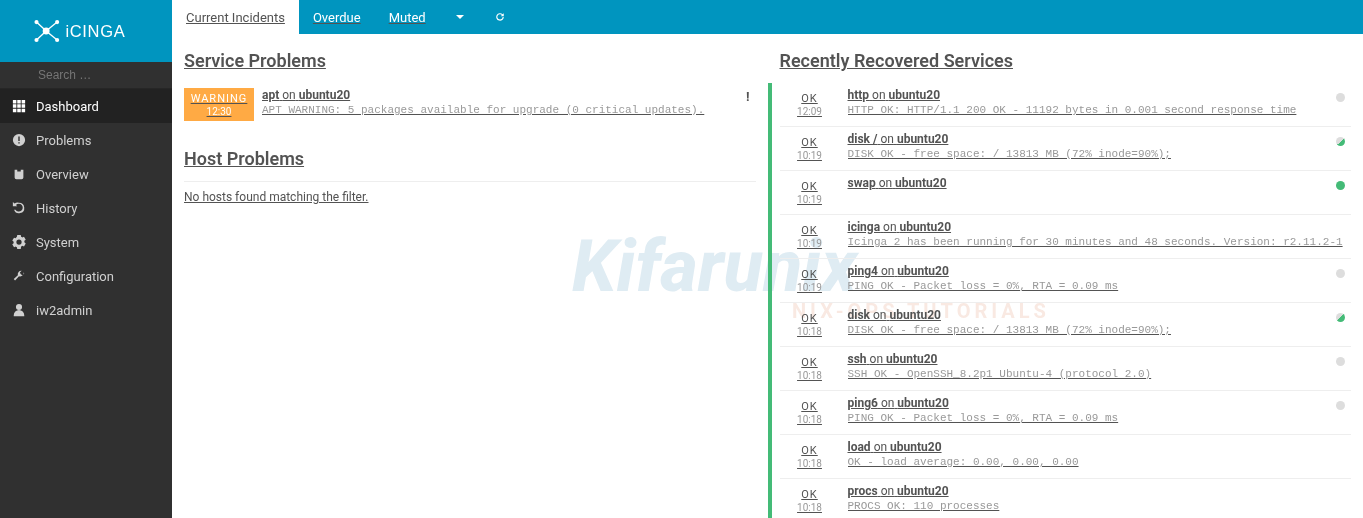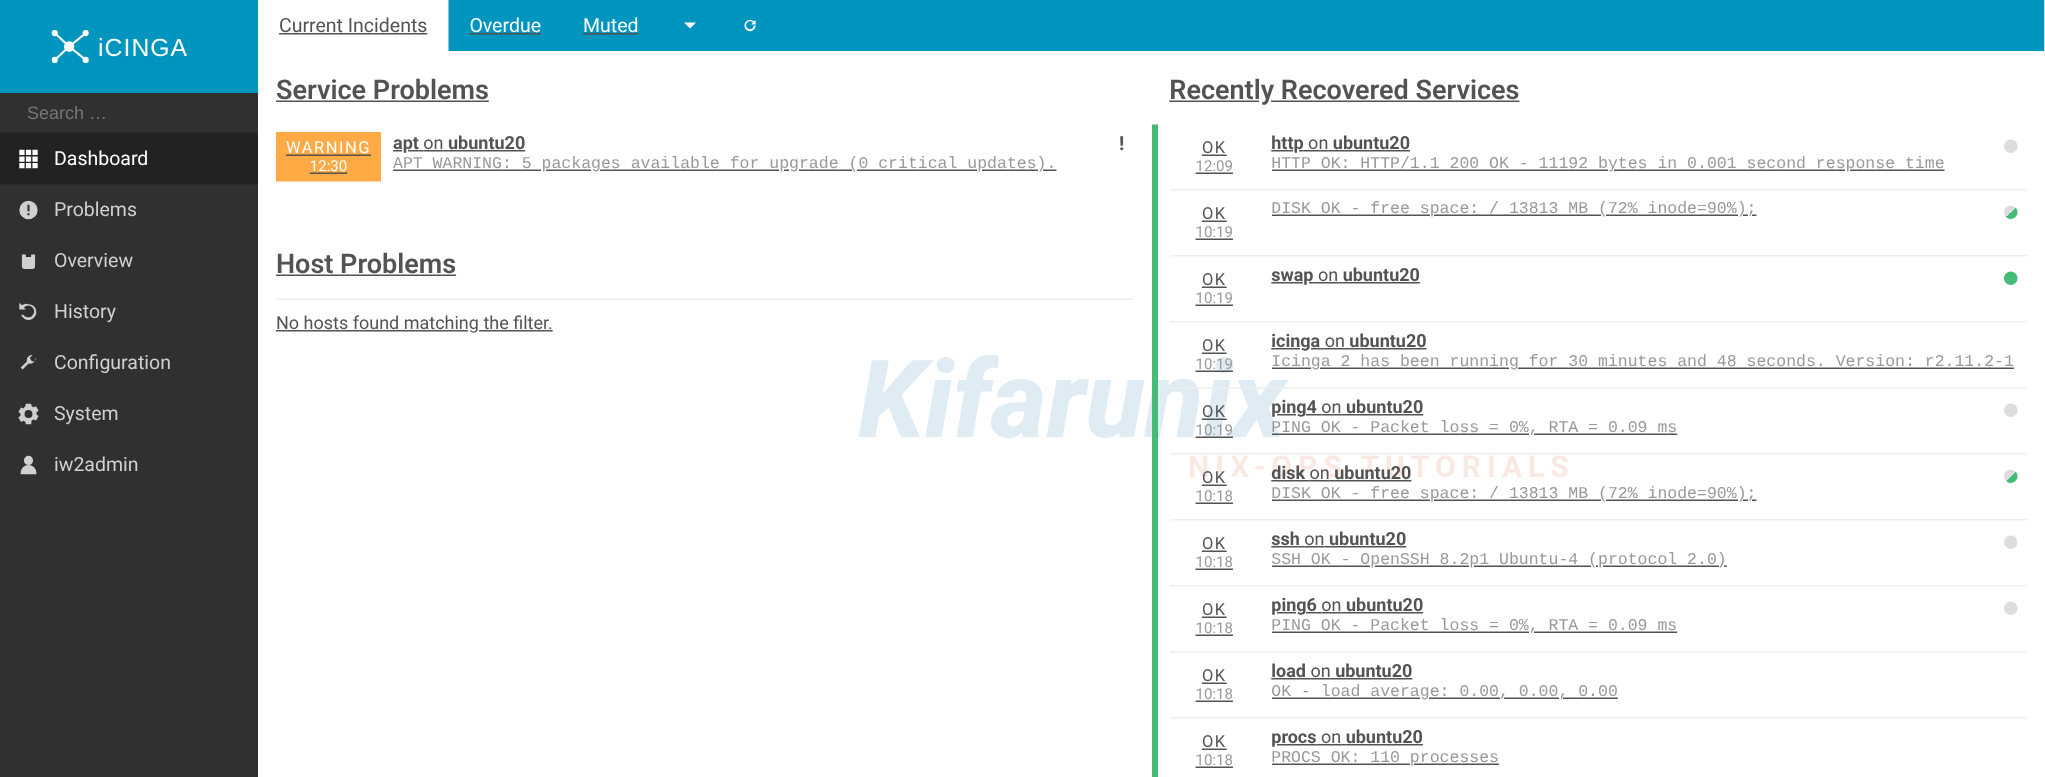--- a/index.html
+++ b/index.html
@@ -4,21 +4,21 @@
   <style>
     * { margin: 0; padding: 0; box-sizing: border-box; }
     body { font-family: -apple-system, BlinkMacSystemFont, "Segoe UI", Roboto, Helvetica, Arial, sans-serif; font-size: 13px; color: #535353; background: #fff; }
     .app { display: flex; width: 1363px; height: 518px; }
     
     
     .sidebar { width: 172px; background: #303030; display: flex; flex-direction: column; flex-shrink: 0; }
     .logo-area { height: 62px; background: #0095BF; display: flex; align-items: center; justify-content: center; }
     .logo-area svg { width: 110px; height: 36px; }
     .search-bar { display: flex; align-items: center; padding: 6px 10px; border-bottom: 1px solid #262626; }
-    .search-bar input { background: transparent; border: none; color: #e5e5e5; font-size: 12px; outline: none; flex: 1; }
+    .search-bar input { background: transparent; border: none; color: #e5e5e5; font-size: 12px; outline: none; flex: 1; margin-left: 20px; }
     .search-bar svg { width: 13px; height: 13px; margin-right: 8px; fill: #b0b0b0; }
     .nav-item { display: flex; align-items: center; padding: 0 12px; height: 34px; color: #d0d0d0; cursor: pointer; font-size: 13px; position: relative; }
     .nav-item.active { background: #222; color: #fff; }
     .nav-item.active::after { content: ""; position: absolute; right: -9px; top: 50%; margin-top: -9px; border: 9px solid transparent; border-left-color: #222; }
     .nav-item .nicon { width: 14px; height: 14px; margin-right: 10px; fill: currentColor; display: inline-flex; align-items: center; justify-content: center; }
     .nav-item .nicon svg { width: 14px; height: 14px; }
     
     
     .main { flex: 1; display: flex; flex-direction: column; min-width: 0; text-decoration: underline; }
     .tabbar { height: 34px; background: #0095BF; display: flex; align-items: stretch; }
@@ -46,21 +46,21 @@
     .svc-msg { font-family: "Courier New", monospace; font-size: 11px; color: #999; margin-top: 2px; white-space: nowrap; overflow: hidden; text-overflow: ellipsis; }
     .excl { position: absolute; right: 6px; top: 6px; font-weight: bold; color: #535353; }
     .dot { position: absolute; right: 6px; top: 10px; width: 9px; height: 9px; border-radius: 50%; }
     .dot-gray { background: #ddd; }
     .dot-green { background: #44bb77; }
     .dot-split { background: linear-gradient(135deg, #ddd 50%, #44bb77 50%); }
     
     .recov-stripe { border-left: 4px solid #44bb77; margin-left: -12px; padding-left: 8px; }
     .recov-stripe .status-box { width: 60px; }
     
-    .host-problems { margin-top: 40px; }
+    .host-problems { margin-top: 22px; }
     .no-hosts { font-size: 12px; color: #535353; border-top: 1px solid #eee; padding-top: 8px; margin-top: 8px; }
     
     
     .watermark { position: absolute; left: 400px; top: 190px; opacity: 0.13; pointer-events: none; z-index: 0; }
     .watermark .wm1 { font-size: 72px; font-weight: 800; color: #0a6aa1; font-style: italic; }
     .watermark .wm2 { font-size: 20px; font-weight: 700; color: #cc5522; letter-spacing: 4px; margin-left: 220px; margin-top: -10px; }
   </style>
 </head>
 <body>
 
@@ -117,32 +117,32 @@
           <span class="nicon">
             <svg viewBox="0 0 16 16">
               <path d="M8 2a6 6 0 11-5.65 8H4a4.5 4.5 0 10.5-5.5L6 6H1V1l1.9 1.9A6 6 0 018 2z"></path>
             </svg>
           </span>
           <span>History</span>
         </div>
         <div class="nav-item">
           <span class="nicon">
             <svg viewBox="0 0 16 16">
+              <path d="M6 0h4l.4 2a6 6 0 011.4.8l1.9-.8 2 3.4-1.6 1.3a6 6 0 010 1.6l1.6 1.3-2 3.4-1.9-.8a6 6 0 01-1.4.8L10 16H6l-.4-2a6 6 0 01-1.4-.8l-1.9.8-2-3.4 1.6-1.3a6 6 0 010-1.6L.3 6.4l2-3.4 1.9.8A6 6 0 015.6 2zM8 5a3 3 0 100 6 3 3 0 000-6z"></path>
+            </svg>
+          </span>
+          <span>System</span>
+        </div>
+        <div class="nav-item">
+          <span class="nicon">
+            <svg viewBox="0 0 16 16">
               <path d="M13 3a4 4 0 01-5 5.3L3.5 13 2 11.5l4.7-4.5A4 4 0 0111 2l-2 2 1 2 2 1 2-2a4 4 0 01-1-2z"></path>
             </svg>
           </span>
           <span>Configuration</span>
-        </div>
-        <div class="nav-item">
-          <span class="nicon">
-            <svg viewBox="0 0 16 16">
-              <path d="M6 0h4l.4 2a6 6 0 011.4.8l1.9-.8 2 3.4-1.6 1.3a6 6 0 010 1.6l1.6 1.3-2 3.4-1.9-.8a6 6 0 01-1.4.8L10 16H6l-.4-2a6 6 0 01-1.4-.8l-1.9.8-2-3.4 1.6-1.3a6 6 0 010-1.6L.3 6.4l2-3.4 1.9.8A6 6 0 015.6 2zM8 5a3 3 0 100 6 3 3 0 000-6z"></path>
-            </svg>
-          </span>
-          <span>System</span>
         </div>
         <div class="nav-item">
           <span class="nicon">
             <svg viewBox="0 0 16 16">
               <path d="M8 8a3.5 3.5 0 100-7 3.5 3.5 0 000 7zm-6 6a6 6 0 0112 0v1H2z"></path>
             </svg>
           </span>
           <span>iw2admin</span>
         </div>
       </div>
@@ -207,20 +207,21 @@
                 <div class="svc-msg">HTTP OK: HTTP/1.1 200 OK - 11192 bytes in 0.001 second response time</div>
               </div>
               <div class="dot dot-gray"></div>
             </div>
             <div class="svc-row">
               <div class="status-box status-ok">
                 <div class="stname">OK</div>
                 <div class="sttime">10:19</div>
               </div>
               <div class="svc-body">
+                <div class="svc-title"><span class="strong">disk /</span> <span>on</span> <span class="strong">ubuntu20</span></div>
                 <div class="svc-msg">DISK OK - free space: / 13813 MB (72% inode=90%);</div>
               </div>
               <div class="dot dot-split"></div>
             </div>
             <div class="svc-row">
               <div class="status-box status-ok">
                 <div class="stname">OK</div>
                 <div class="sttime">10:19</div>
               </div>
               <div class="svc-body">

